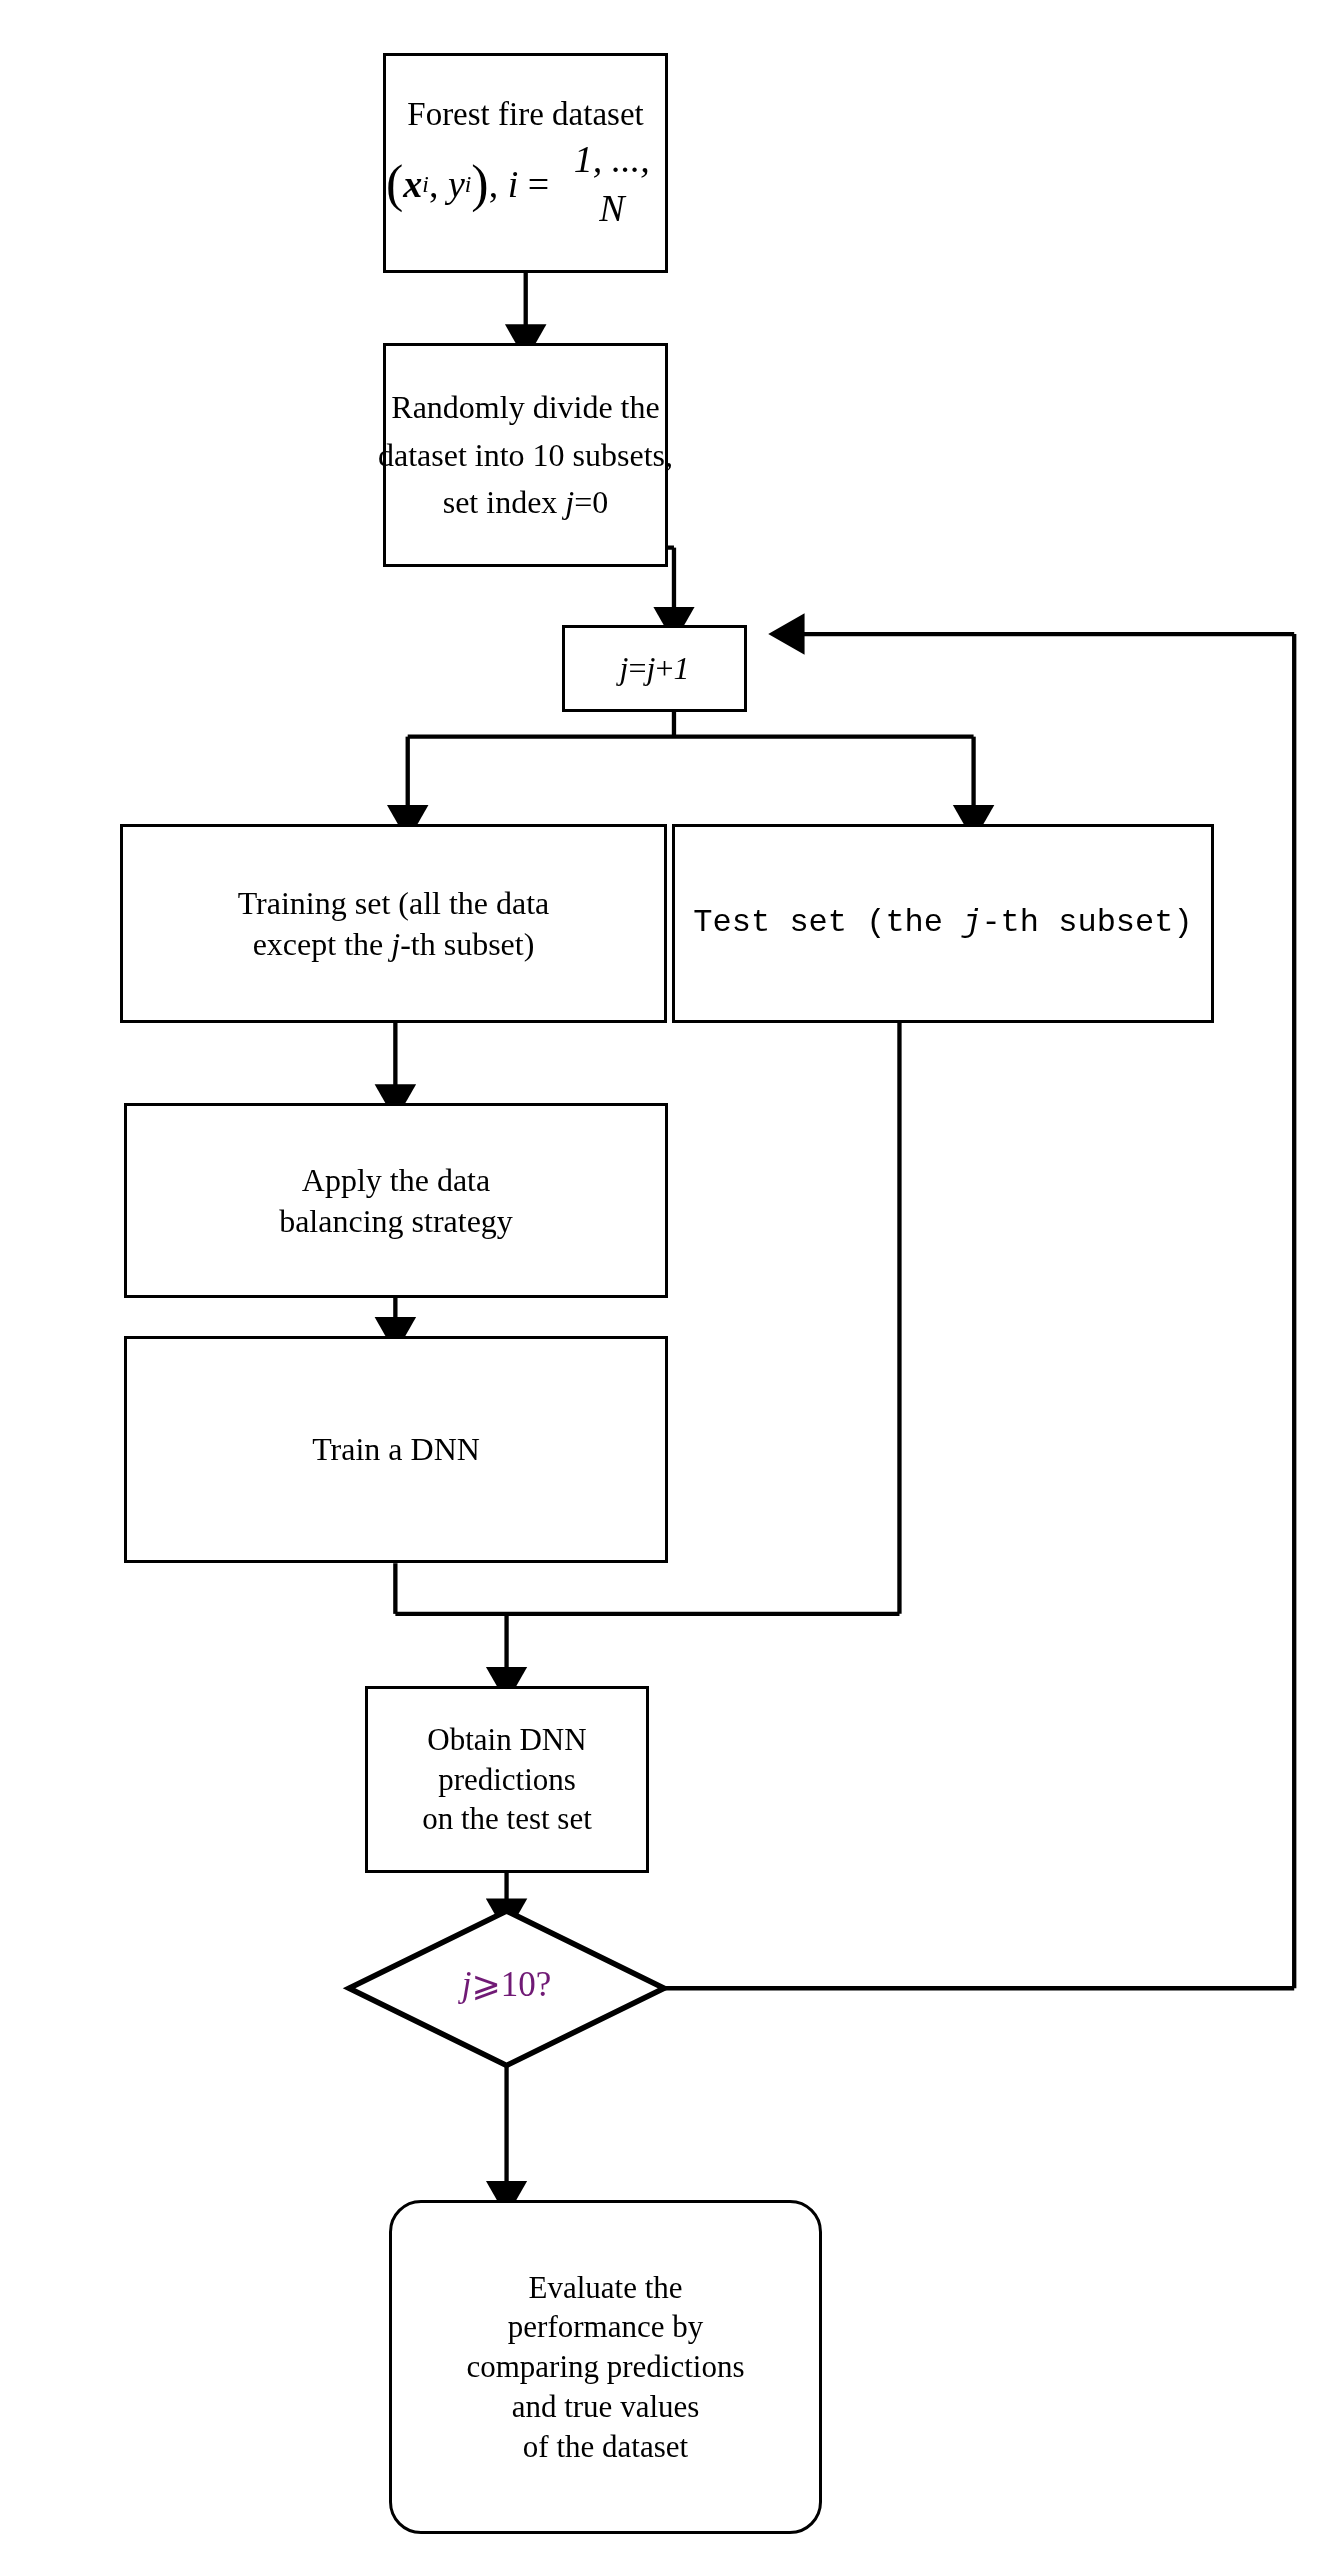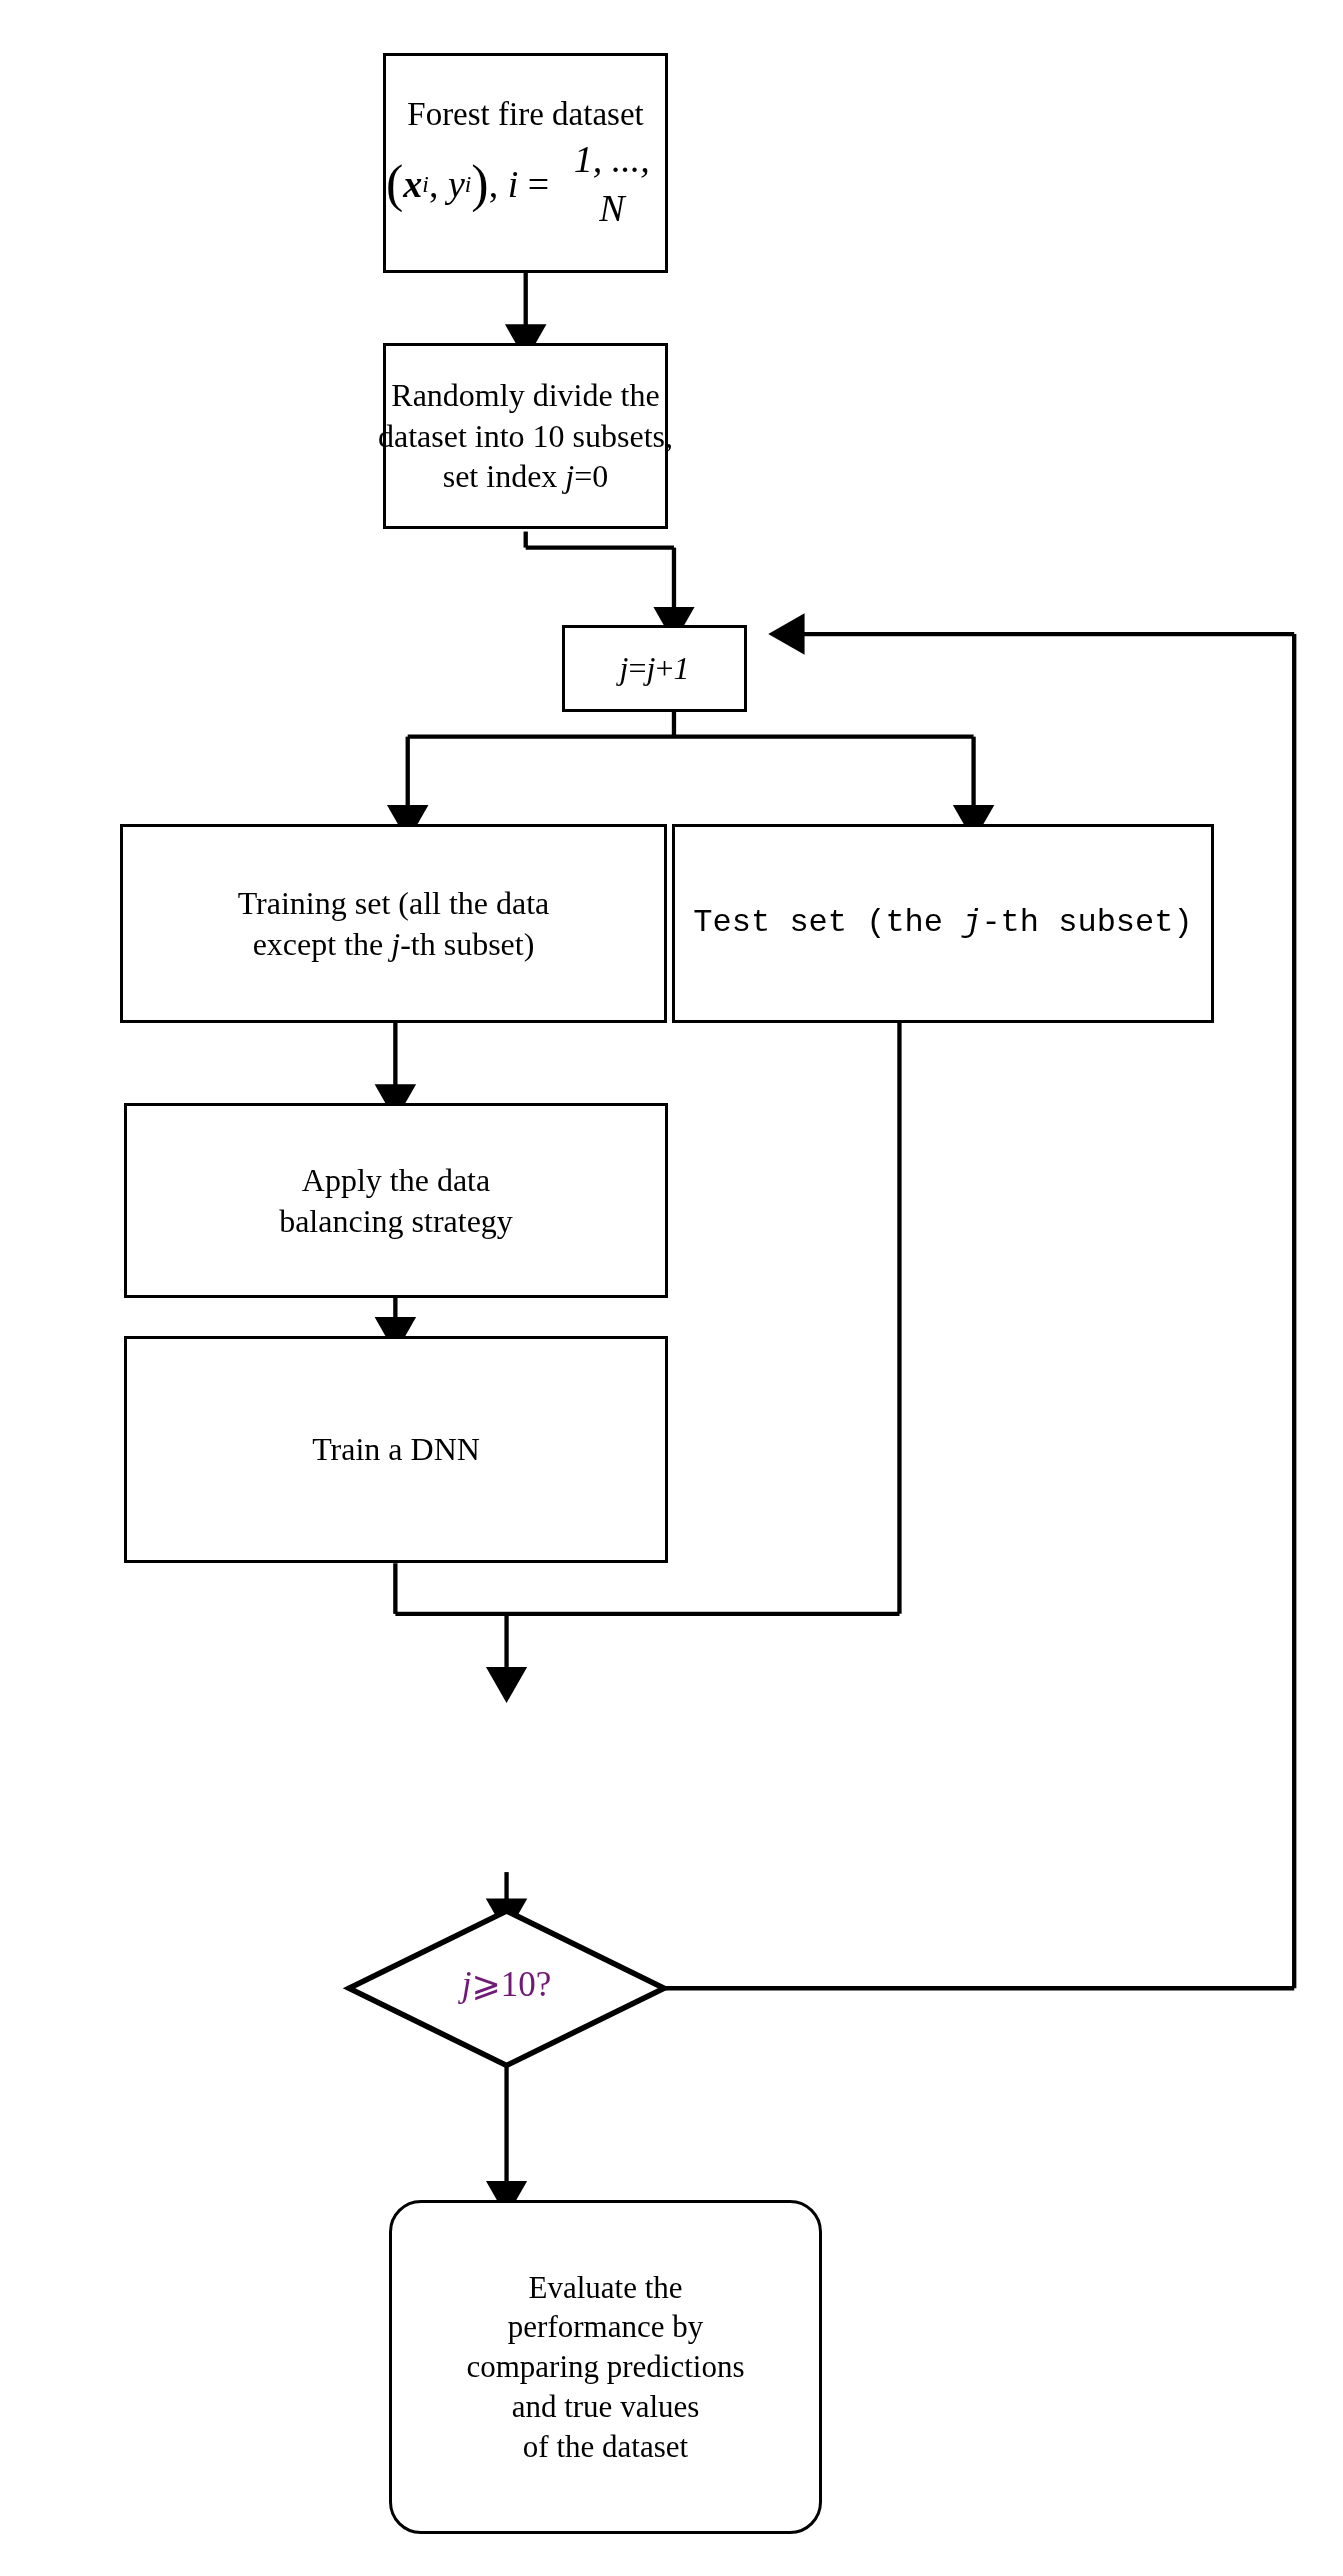--- a/index.html
+++ b/index.html
@@ -110,21 +110,21 @@
   </svg>
 
   <div class="node" style="left:383px; top:53px; width:285px; height:220px;">
     <span class="line t-big">Forest fire dataset</span>
     <span class="eqrow">
       <span class="paren">(</span>
       <span class="mathb">x</span><span class="sub">i</span><span>,</span>&nbsp;<span class="mathi">y</span><span class="sub">i</span><span class="paren">)</span><span>,</span>&nbsp;<span class="mathi">i</span>&nbsp;<span>=</span>&nbsp;<span class="mathi">1, ..., N</span>
     </span>
   </div>
 
-  <div class="node" style="left:383px; top:343px; width:285px; height:186px;">
+  <div class="node" style="left:383px; top:343px; width:285px; height:224px;gap:7px;">
     <span class="line t-med">Randomly divide the</span>
     <span class="line t-med">dataset into 10 subsets,</span>
     <span class="line t-med"><span>set index </span><span class="mathi">j</span><span>=0</span></span>
   </div>
 
   <div class="node" style="left:562px; top:625px; width:185px; height:87px;">
     <span class="line t-med"><span class="mathi">j</span><span>=</span><span class="mathi">j</span><span>+</span><span class="mathi">1</span></span>
   </div>
 
   <div class="node" style="left:120px; top:824px; width:547px; height:199px;">
@@ -138,20 +138,25 @@
 
   <div class="node" style="left:124px; top:1103px; width:544px; height:195px;">
     <span class="line t-med">Apply the data</span>
     <span class="line t-med">balancing strategy</span>
   </div>
 
   <div class="node" style="left:124px; top:1336px; width:544px; height:227px;">
     <span class="line t-med">Train a DNN</span>
   </div>
 
+  <div class="node" style="left:365px; top:1686px; width:284px; height:187px;">
+    <span class="line t-small">Obtain DNN</span>
+    <span class="line t-small">predictions</span>
+    <span class="line t-small">on the test set</span>
+  </div>
 
   <div class="diamond-wrap" style="left:349px; top:1964px; width:315px; height:49px;">
     <div class="diamond-label"><span class="mathi">j</span><span>⩾</span><span>10</span><span>?</span></div>
   </div>
 
   <div class="node" style="left:389px; top:2200px; width:433px; height:334px;border-radius:32px;">
     <span class="line t-small">Evaluate the</span>
     <span class="line t-small">performance by</span>
     <span class="line t-small">comparing predictions</span>
     <span class="line t-small">and true values</span>

